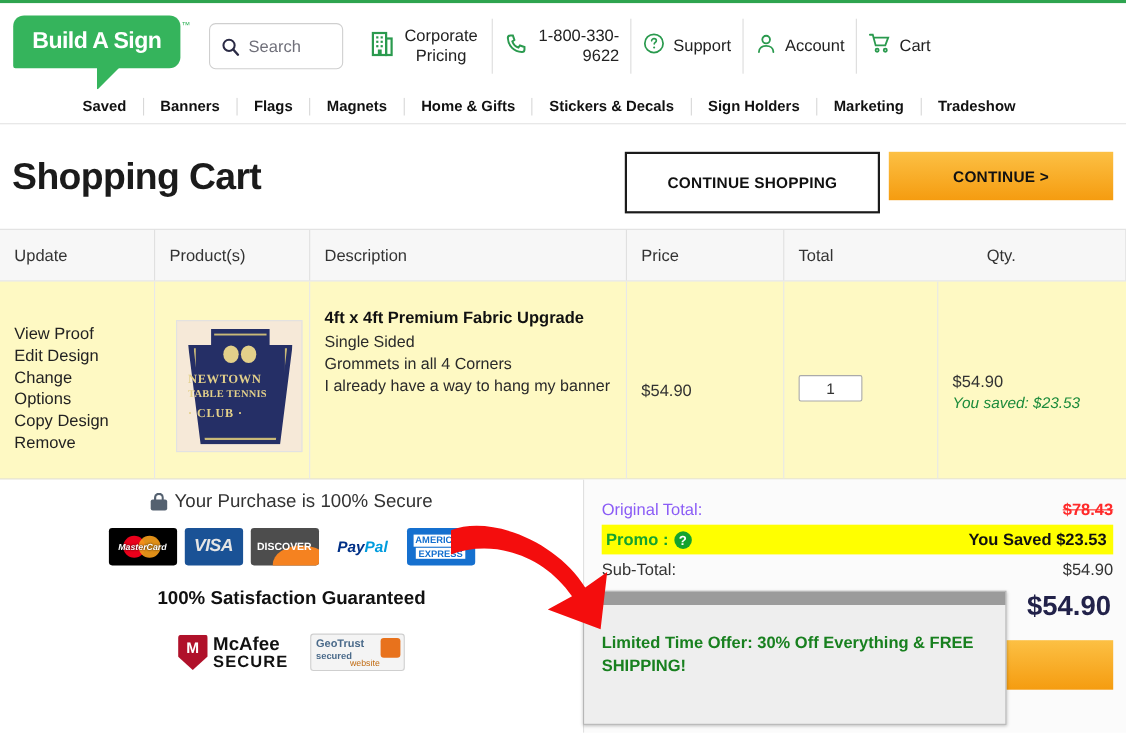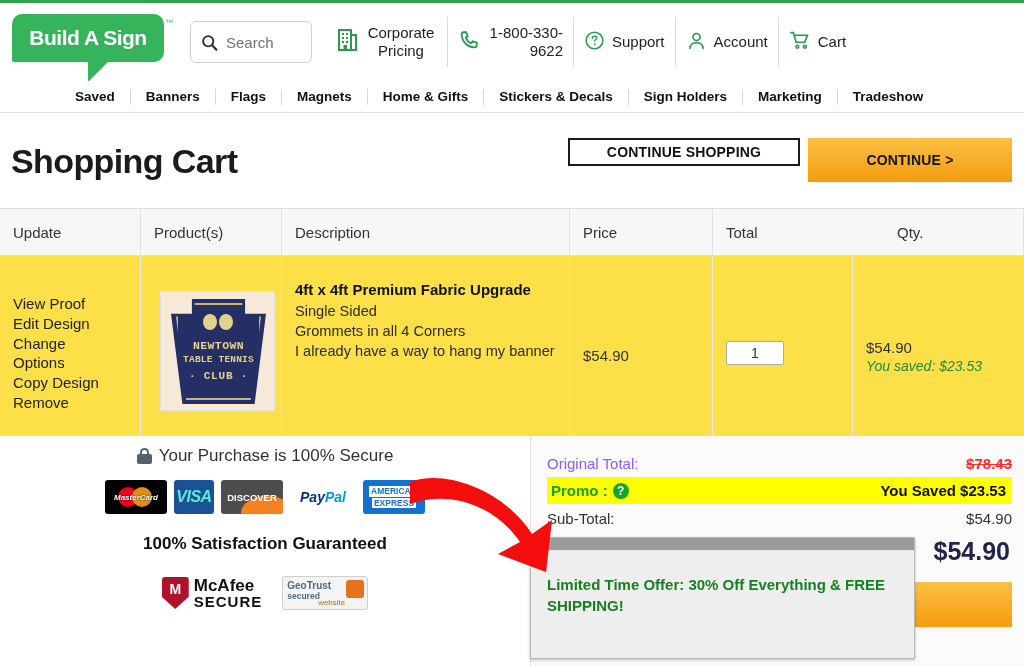--- a/index.html
+++ b/index.html
@@ -69,42 +69,42 @@
   .titlebar {
     position:absolute; left:0; top:114px; width:1024px; height:94px;
     display:flex; align-items:center; background:#fff;
   }
   .page-title {
     margin-left:11px; font-size:34px; font-weight:bold; color:#1b1b1b;
     letter-spacing:-0.6px;
   }
   .title-actions { position:absolute; right:12px; top:24px; display:flex; gap:0; }
   .btn-continue-shopping {
-    width:232px; height:28px; border:2px solid #1b1b1b; background:#fff;
+    width:232px; height:56px; border:2px solid #1b1b1b; background:#fff;
     font-size:14px; font-weight:bold; color:#111; letter-spacing:0.2px;
     display:flex; align-items:center; justify-content:center; cursor:pointer;
   }
   .btn-continue {
     width:204px; height:44px; margin-left:8px; border:none;
     background:linear-gradient(#fcc044,#f59c10);
     font-size:14px; font-weight:bold; color:#111; letter-spacing:0.2px;
     display:flex; align-items:center; justify-content:center; cursor:pointer;
   }
 
   
   .cart-table { position:absolute; left:0; top:208px; width:1024px; }
   .thead {
     display:flex; height:48px; background:#f7f7f7;
     border-top:1px solid #e0e0e0; border-bottom:1px solid #e0e0e0;
   }
   .th {
     display:flex; align-items:center; font-size:15px; color:#333;
     padding-left:13px; border-right:1px solid #e0e0e0;
   }
-  .trow { display:flex; min-height:180px; border-bottom:1px solid #d9d9d9; background:#fde047; }
+  .trow { display:flex; min-height:180px; border-bottom:1px solid #d9d9d9; background:#fef9c3; }
   .td { padding:13px 0 0 13px; border-right:1px solid #e8e8e8; font-size:14.5px; color:#333; }
   .col-update  { width:141px; }
   .col-product { width:141px; }
   .col-desc    { width:288px; }
   .col-price   { width:143px; }
   .col-qty     { width:140px; }
   .col-total   { width:171px; border-right:none; }
 
   .update-links { padding-top:25px; line-height:1.32; }
   .update-links div { font-size:15px; color:#222; cursor:pointer; }
@@ -119,22 +119,22 @@
     position:absolute; left:10px; top:7px; width:95px; height:105px;
     background:#252f66;
     clip-path: polygon(22% 0%, 78% 0%, 78% 14%, 100% 14%, 88% 100%, 12% 100%, 0% 14%, 22% 14%);
   }
   .keystone-in {
     position:absolute; left:15px; top:11px; width:85px; height:97px;
     border:2px solid #c9b978;
     clip-path: polygon(22% 0%, 78% 0%, 78% 14%, 100% 14%, 88% 100%, 12% 100%, 0% 14%, 22% 14%);
   }
   .kt-line {
-    position:absolute; left:10px; width:95px; text-align:center;
-    color:#e3d08a; font-weight:bold; font-family:Liberation Mono, monospace;
+    position:absolute; left:10px; width:95px; 
+    color:#e3d08a; font-weight:bold; font-family:Liberation Serif, serif;
   }
   .kt1 { top:47px; font-size:11.5px; letter-spacing:0.4px; }
   .kt2 { top:62px; font-size:9.5px; letter-spacing:0.2px; }
   .kt3 { top:78px; font-size:11px; letter-spacing:0.8px; }
   .paddles { position:absolute; left:40px; top:20px; width:36px; height:22px; }
   .paddle { position:absolute; width:14px; height:16px; border-radius:50%; background:#e3d08a; }
 
   .desc-line { line-height:1.38; font-size:14.6px; color:#2b2b2b; }
   .desc-title { font-weight:bold; font-size:15px; color:#111; margin-bottom:3px; }
   .price-cell { padding-top:78px; font-size:15px; }
@@ -164,21 +164,21 @@
     position:absolute; top:0; left:3px; width:9px; height:8px;
     border:2.5px solid #546170; border-bottom:none; border-radius:5px 5px 0 0;
   }
   .cards { display:flex; justify-content:center; align-items:center; gap:7px; margin-top:14px; }
   .card { height:34px; border-radius:3px; display:flex; align-items:center; justify-content:center;
           font-size:9px; font-weight:bold; color:#fff; overflow:hidden; position:relative; }
   .card-mc { width:62px; background:#000;font-style:italic; }
   .mc-c1 { position:absolute; left:13px; top:7px; width:20px; height:20px; border-radius:50%; background:#eb001b; }
   .mc-c2 { position:absolute; left:27px; top:7px; width:20px; height:20px; border-radius:50%; background:#f79e1b; opacity:.9; }
   .mc-t { position:relative; z-index:2; font-size:8px; color:#fff; text-shadow:0 0 2px #000; }
-  .card-visa { width:40px; background:#1a5296; color:#5eead4; font-style:italic; font-size:16px; letter-spacing:-0.5px; }
+  .card-visa { width:53px; background:#1a5296; color:#e5e5e5; font-style:italic; font-size:16px; letter-spacing:-0.5px; }
   .card-disc { width:62px; background:#4d4d4d; }
   .disc-arc { position:absolute; right:-10px; bottom:-16px; width:52px; height:34px; background:#f58220; border-radius:50%; }
   .disc-t { position:relative; z-index:2; font-size:9.5px; }
   .card-pp { width:66px; background:#fff; color:#003087; font-style:italic; font-size:14px; font-weight:bold; }
   .pp2 { color:#009cde; }
   .card-ae { width:62px; background:#1570cf; flex-direction:column; gap:1px; line-height:1; }
   .ae-l { background:#fff; color:#1570cf; font-size:8.5px; padding:1px 2px; font-weight:bold; }
   .sat {
     text-align:center; font-size:17px; font-weight:bold; color:#111; margin-top:20px;
   }

